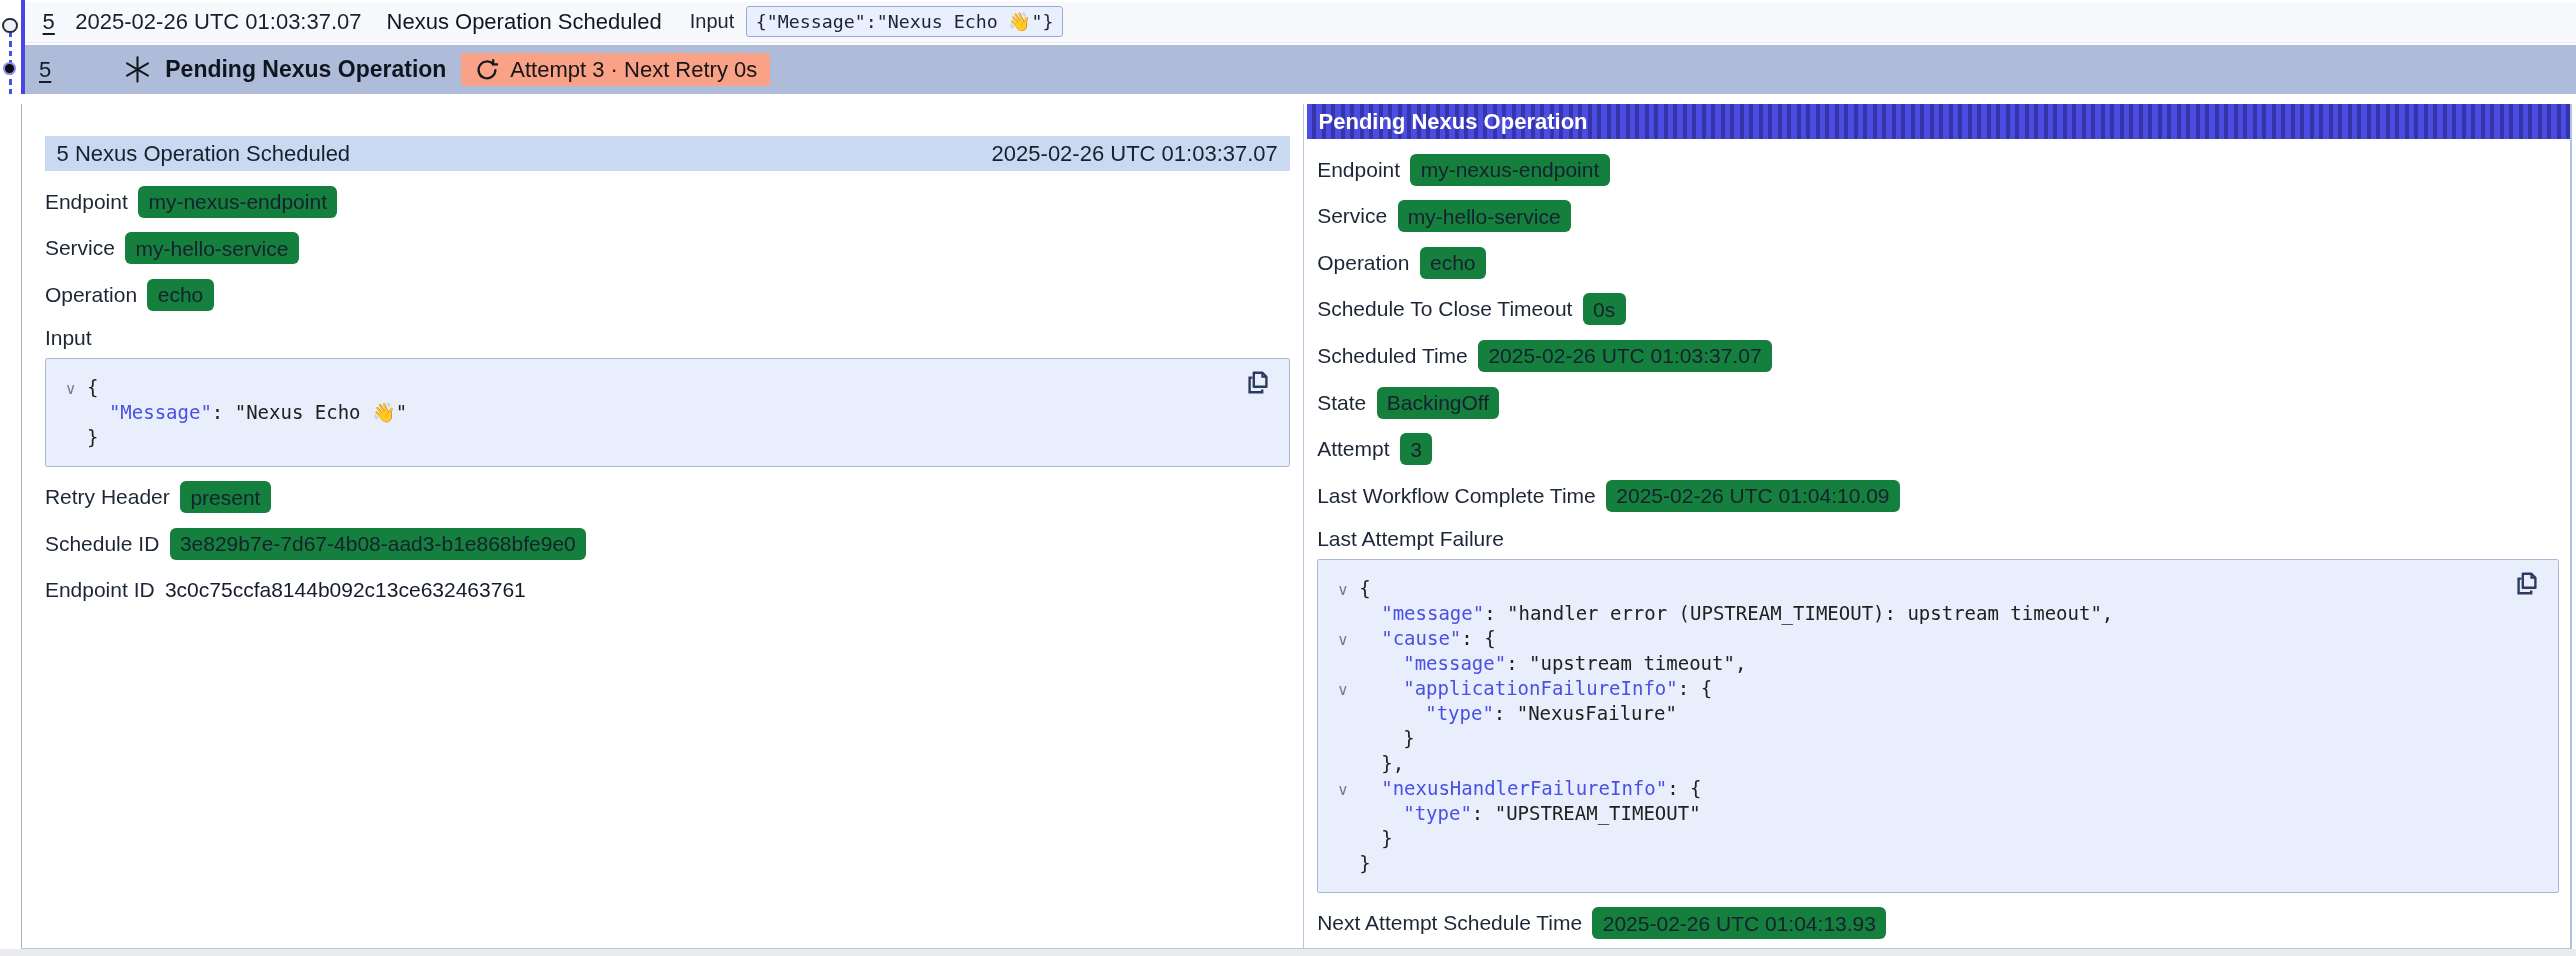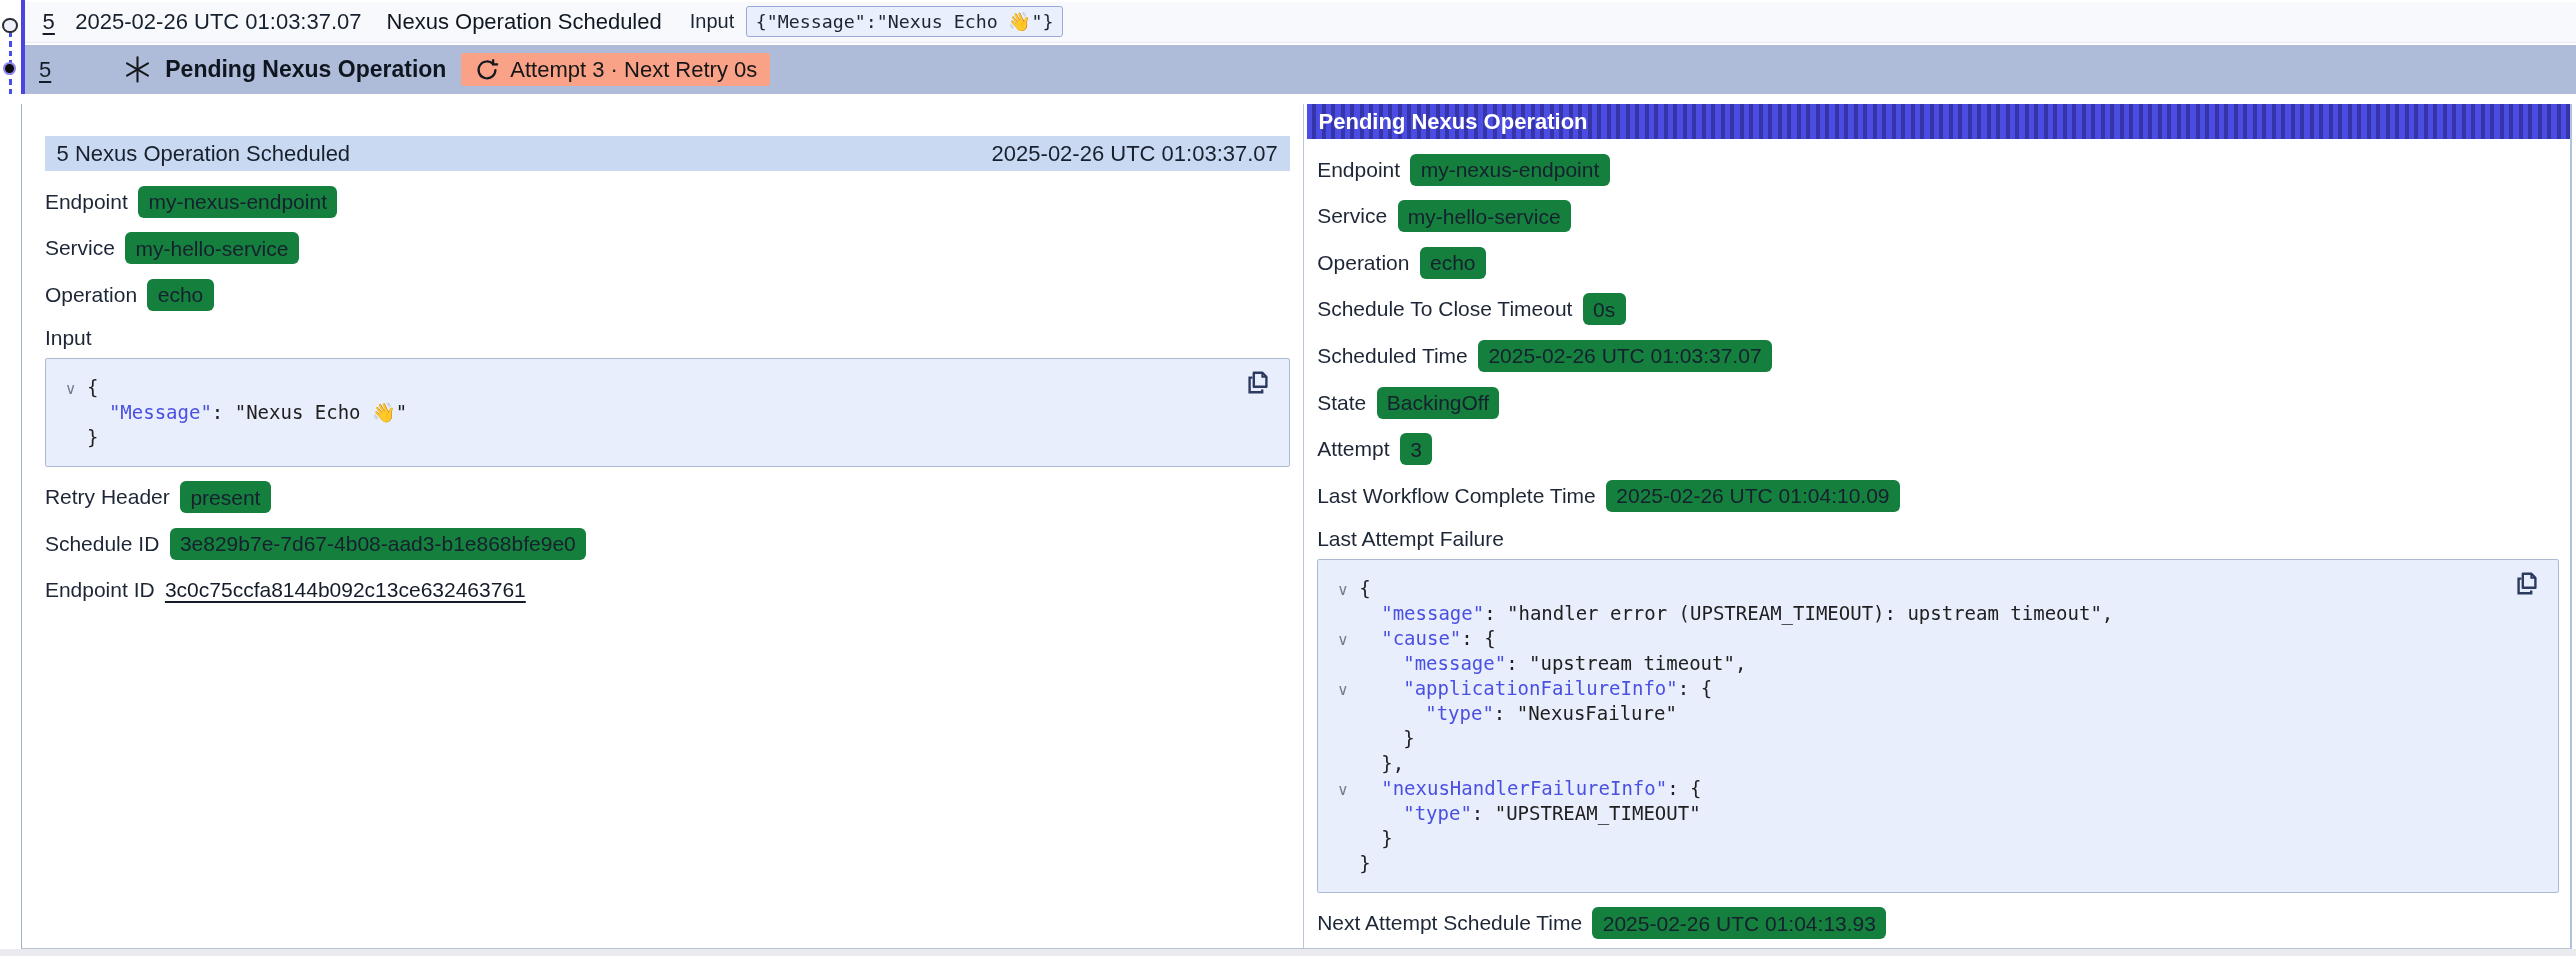--- a/index.html
+++ b/index.html
@@ -46,21 +46,21 @@
   .hdr { height:35px; display:flex; align-items:center; font-size:22px; box-sizing:border-box; }
   .hdr-left { background:#c9d9f2; justify-content:space-between; padding:0 11.7px; color:#18202e; font-weight:500;margin-top:32px; }
   .hdr-right { background:repeating-linear-gradient(90deg,#4b4ce1 0 5.1px,#3634a9 5.1px 9.5px);
     color:#ffffff; font-weight:600; padding:0 11.7px; }
 
   .fields-right { padding-left:10.3px; padding-right:11.7px; }
 
   .field-row { display:flex; align-items:center; margin-top:14.6px; height:32px; font-size:21px; }
   .field-label { margin-right:10.3px; color:#1d2636; white-space:nowrap; }
   .chip { background:#15803d; border-radius:5.9px; padding:4.4px 10.3px; color:#16202e; line-height:1.1; white-space:nowrap; }
-  .link-value { text-decoration:underline; text-decoration-thickness:1.5px; text-underline-offset:3.7px;
+  .link-value { text-decoration-thickness:1.5px; text-underline-offset:3.7px;
     color:#141c2a; cursor:pointer; }
 
   .json-field { margin-top:14.6px; }
   .json-label { font-size:21px; height:25px; display:flex; align-items:center; color:#1d2636; }
   .json-block { position:relative; margin-top:7.3px; background:#e8eefb; border:1.5px solid #aab9cf;
     border-radius:2.2px; padding:16px 19px; box-sizing:border-box; }
   .json-line { position:relative; font-family:"DejaVu Sans Mono", monospace; font-size:19px;
     line-height:25px; white-space:pre; color:#202020; }
   .json-chevron { position:absolute; left:0; top:1.5px; font-size:15.4px; color:#727e90;
     font-family:"Liberation Sans", sans-serif; cursor:pointer; }

